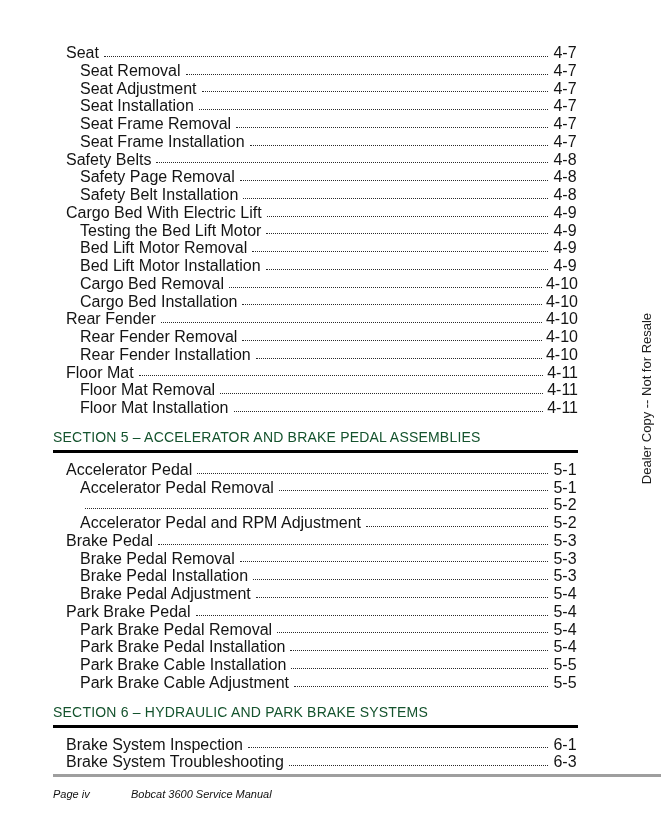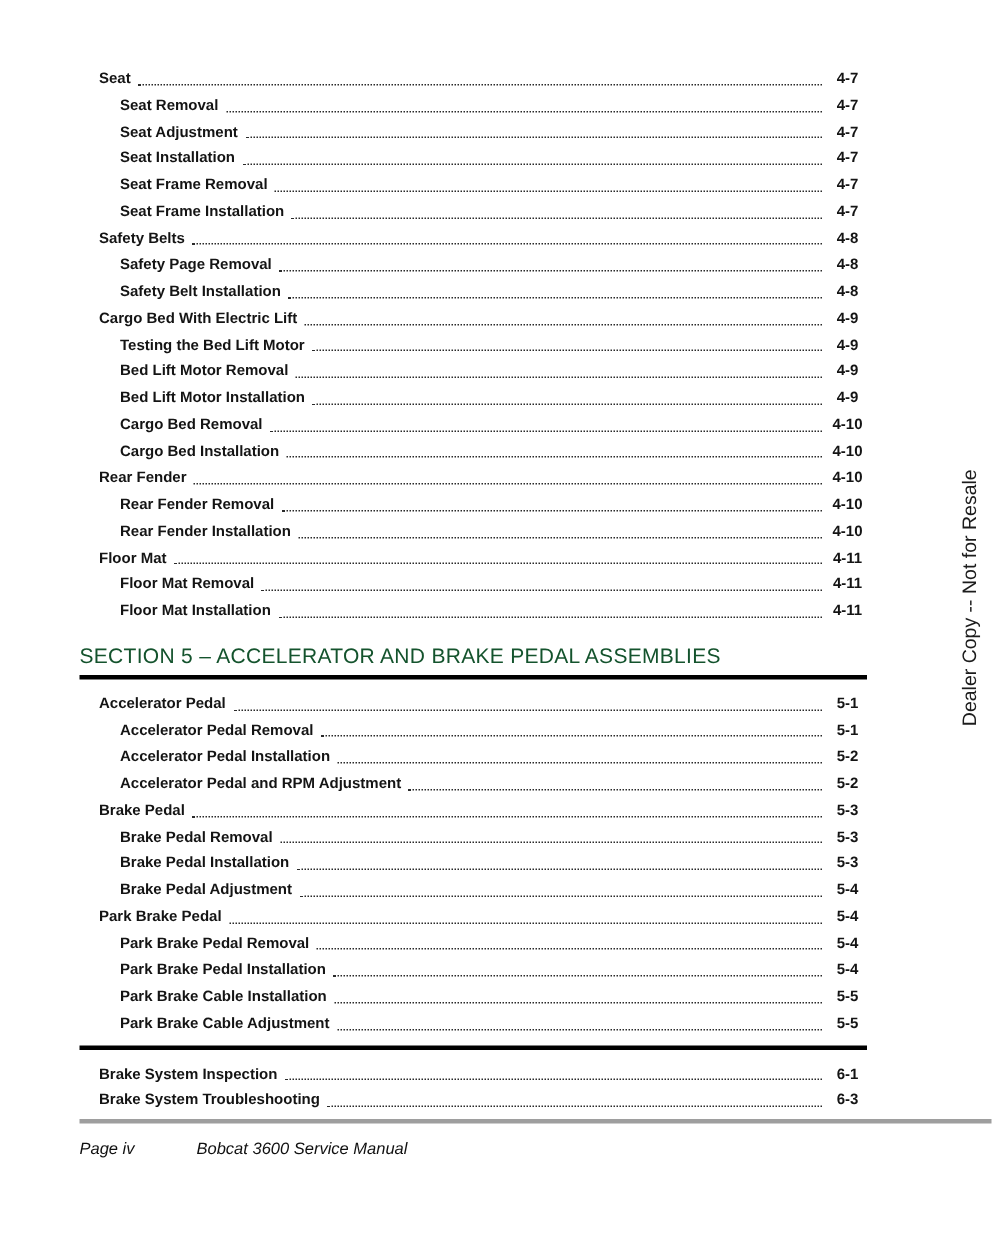--- a/index.html
+++ b/index.html
@@ -27,22 +27,21 @@
   }
   .heading-rule {
     height: 3px;
     background: #000000;
     margin: 5px 0 8px 0;
   }
 
   .row {
     display: flex;
     height: 17.75px;
-    font-size: 10px;
-    font-weight: bold;
+    font-size: 16px;
   }
   .row .lbl {
     line-height: 17.75px;
     white-space: nowrap;
   }
   .row .leader {
     flex: 1;
     margin: 0 4px 5px 5px;
     border-bottom: 1.5px dotted #2a2a2a;
   }
@@ -208,21 +207,20 @@
         <span class="lbl">Accelerator Pedal</span>
         <span class="leader"></span>
         <span class="num">5-1</span>
       </div>
       <div class="row lvl2">
         <span class="lbl">Accelerator Pedal Removal</span>
         <span class="leader"></span>
         <span class="num">5-1</span>
       </div>
       <div class="row lvl2">
-        <span class="lbl">Accelerator Pedal Installation</span>
         <span class="leader"></span>
         <span class="num">5-2</span>
       </div>
       <div class="row lvl2">
         <span class="lbl">Accelerator Pedal and RPM Adjustment</span>
         <span class="leader"></span>
         <span class="num">5-2</span>
       </div>
       <div class="row lvl1">
         <span class="lbl">Brake Pedal</span>
@@ -262,20 +260,21 @@
       <div class="row lvl2">
         <span class="lbl">Park Brake Cable Installation</span>
         <span class="leader"></span>
         <span class="num">5-5</span>
       </div>
       <div class="row lvl2">
         <span class="lbl">Park Brake Cable Adjustment</span>
         <span class="leader"></span>
         <span class="num">5-5</span>
       </div>
+      <h2 class="section-heading">SECTION 6 – HYDRAULIC AND PARK BRAKE SYSTEMS</h2>
       <div class="heading-rule"></div>
       <div class="row lvl1">
         <span class="lbl">Brake System Inspection</span>
         <span class="leader"></span>
         <span class="num">6-1</span>
       </div>
       <div class="row lvl1">
         <span class="lbl">Brake System Troubleshooting</span>
         <span class="leader"></span>
         <span class="num">6-3</span>

